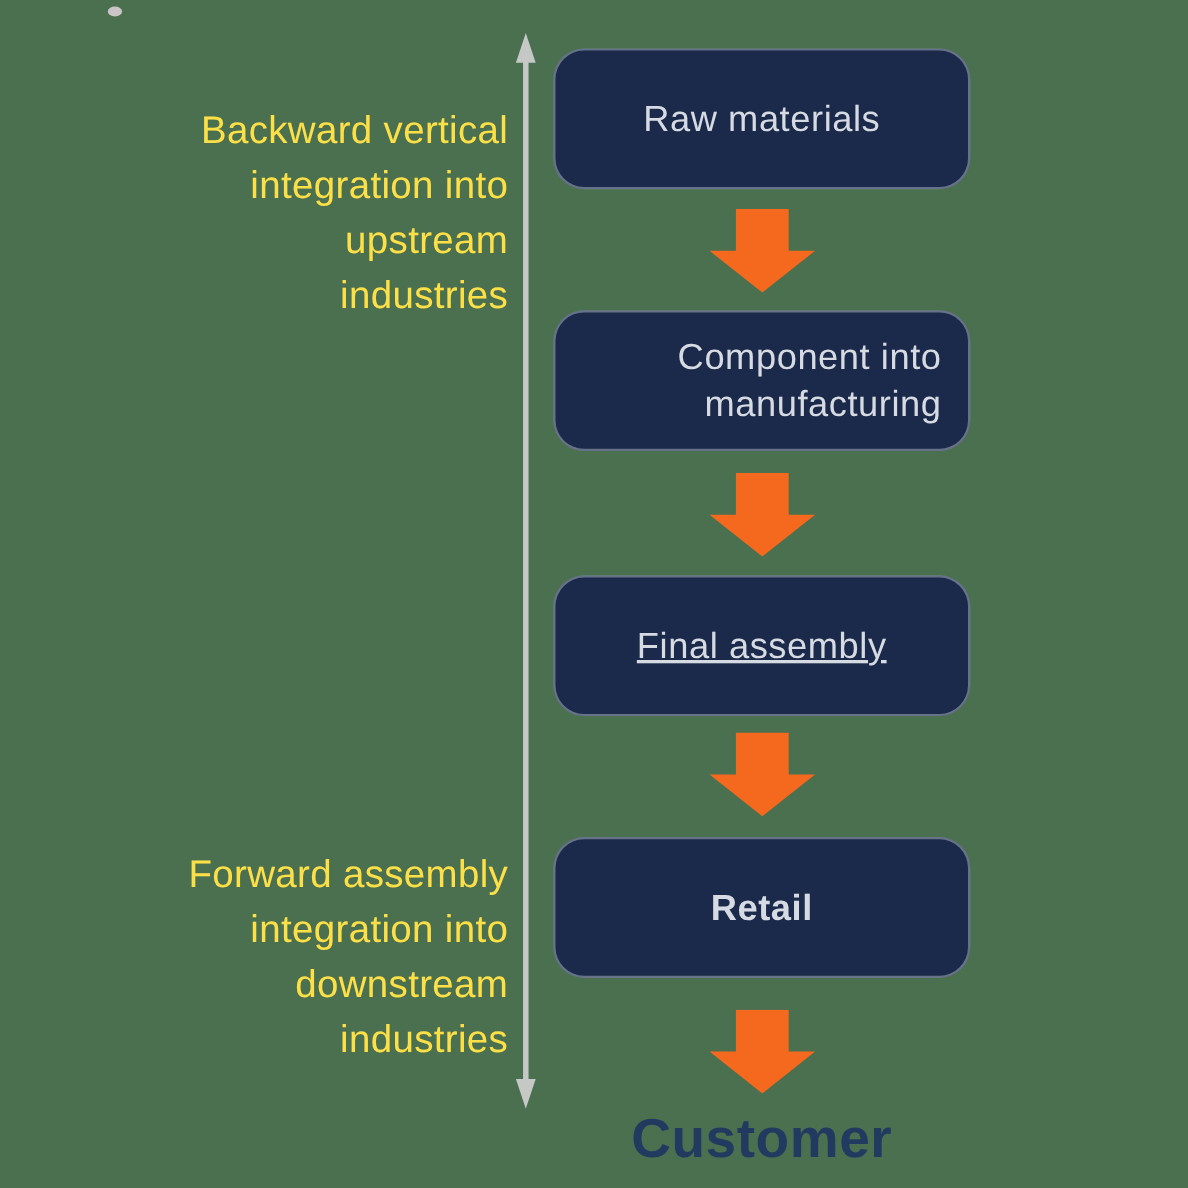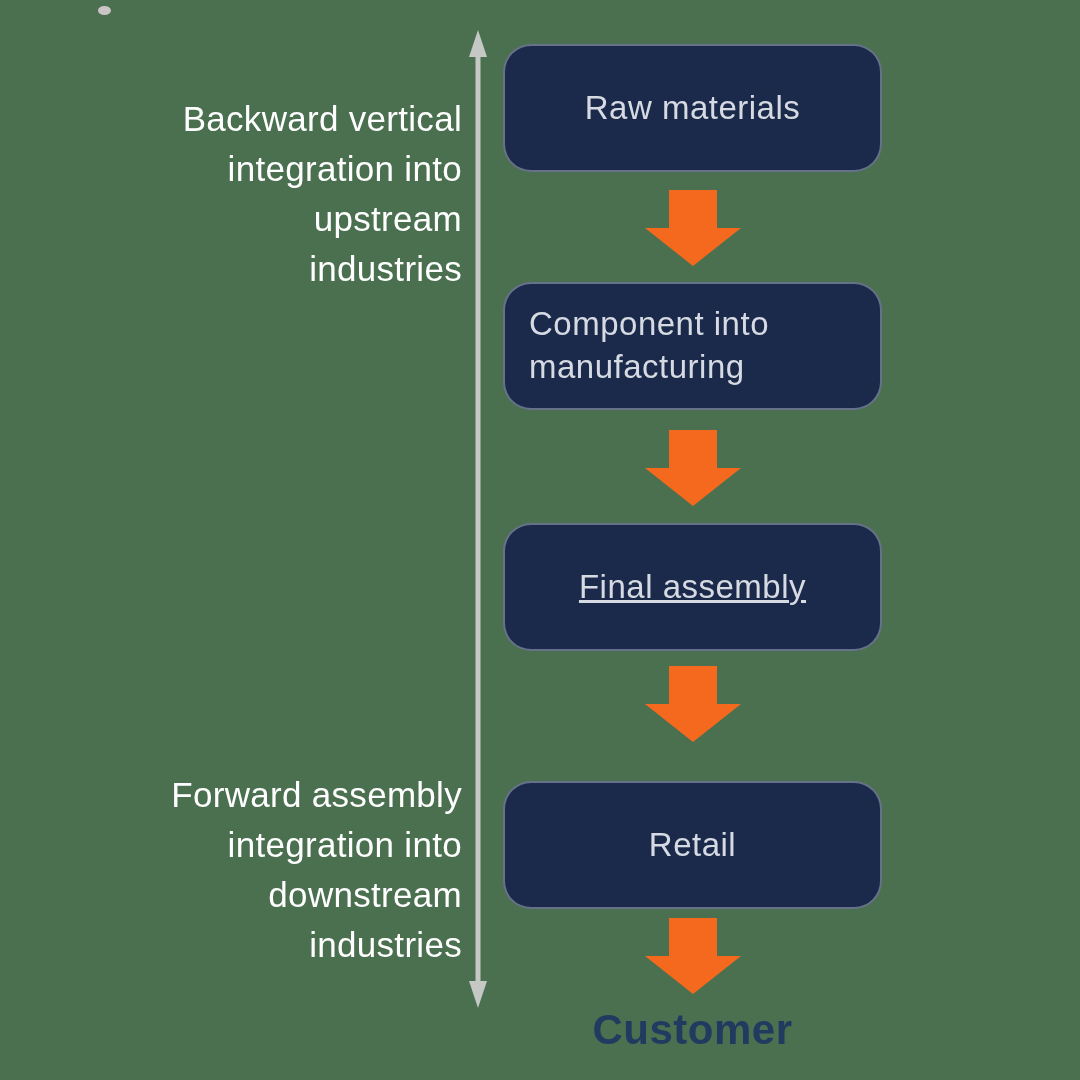--- a/index.html
+++ b/index.html
@@ -19,31 +19,31 @@
     left: 503px;
     width: 379px;
     height: 128px;
     background: #1b2a4a;
     border: 2px solid rgba(195, 202, 214, 0.45);
     border-radius: 28px;
     box-sizing: border-box;
     display: flex;
     align-items: center;
     justify-content: center;
-    text-align: left;
+    text-align: right;
     color: #d6dae2;
     font-size: 33px;
     line-height: 1.3;
     letter-spacing: 0.5px;
     padding: 0 24px;
   }
   .stage-1 { top: 44px; }
   .stage-2 { top: 282px; }
   .stage-3 { top: 523px; text-decoration: underline; }
-  .stage-4 { top: 781px; }
+  .stage-4 { top: 761px; font-weight: bold; }
 
   .down-arrow {
     position: absolute;
     left: 645px;
     width: 96px;
     height: 76px;
   }
   .down-arrow-1 { top: 190px; }
   .down-arrow-2 { top: 430px; }
   .down-arrow-3 { top: 666px; }
@@ -55,36 +55,36 @@
     top: 30px;
     width: 24px;
     height: 978px;
   }
 
   .side-label {
     position: absolute;
     left: 140px;
     width: 322px;
     text-align: right;
-    color: #ffffff;
+    color: #fde047;
     font-size: 35px;
     line-height: 50px;
     letter-spacing: 0.3px;
   }
   .side-label-backward { top: 94px; }
   .side-label-forward { top: 770px; }
 
   .end-label {
     position: absolute;
     left: 503px;
     width: 379px;
     top: 1006px;
     text-align: center;
     color: #233a60;
-    font-size: 42px;
+    font-size: 50px;
     font-weight: bold;
     letter-spacing: 0.5px;
   }
 
   .artifact-dot {
     position: absolute;
     left: 98px;
     top: 6px;
     width: 13px;
     height: 9px;

